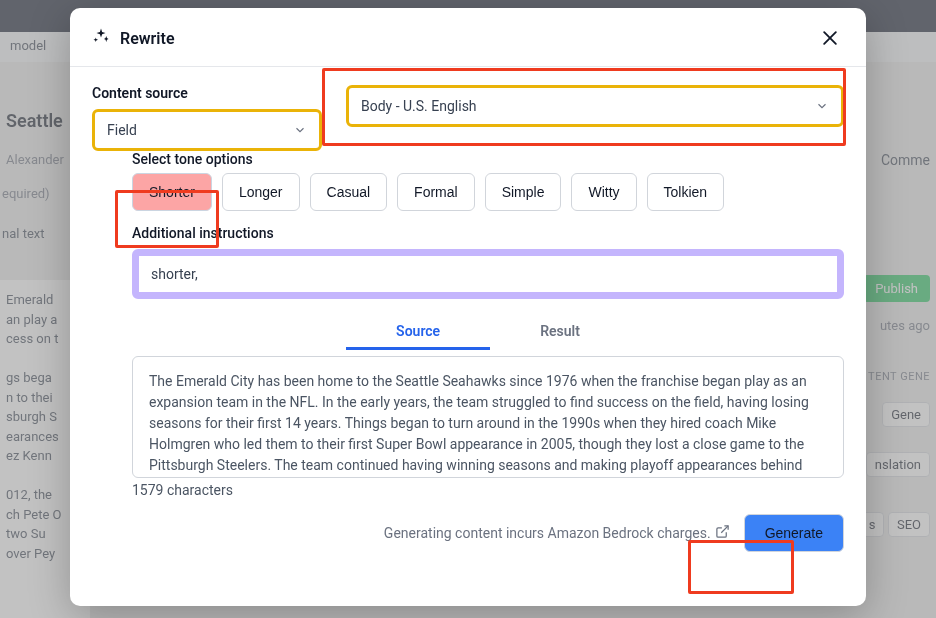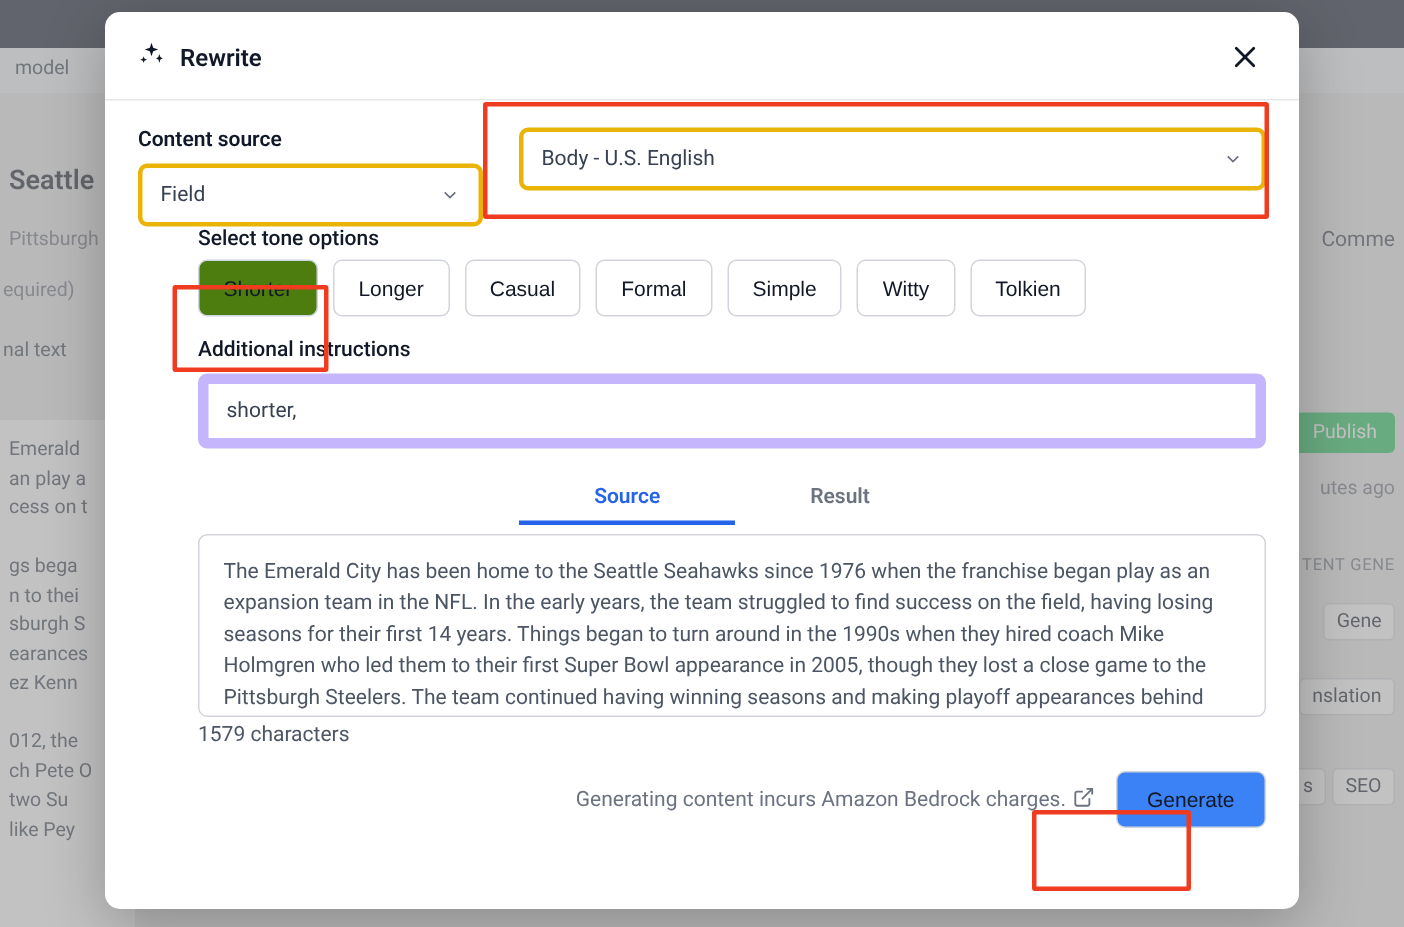--- a/index.html
+++ b/index.html
@@ -103,21 +103,21 @@
   }
   .indent { padding-left:40px; }
   .tone-row { display:flex; gap:10px; flex-wrap:wrap; margin-top:6px; }
   .tone-btn {
     border:1px solid #d1d5db; border-radius:6px;
     padding:10px 16px;
     background:#fff; cursor:pointer;
     font-size:14px; color:#111827;
   }
   .tone-btn.selected {
-    background:#4d7c0f;
+    background:#fca5a5;
     border-color:#cbd5e1;
   }
   .text-input {
     width:100%;
     border:7px solid #c4b5fd; border-radius:6px;
     padding:10px 12px;
     font-size:14px; color:#374151;
     font-family:inherit;
     outline:none;
   }
@@ -150,38 +150,38 @@
   }
   .section { margin-bottom:14px; }
 </style>
 </head>
 <body>
 
 <div class="bg">
   <div class="bg-topbar"></div>
   <div class="bg-sub"><span>model</span></div>
   <div style="position:absolute; top:110px; left:6px; font-size:18px; font-weight:600;">Seattle</div>
-  <div style="position:absolute; top:152px; left:6px; color:#6b7280; font-size:13px;">Pittsburgh</div>
+  <div style="position:absolute; top:152px; left:6px; color:#6b7280; font-size:13px;">Alexander</div>
   <div style="position:absolute; top:186px; left:2px; color:#6b7280; font-size:13px;">equired)</div>
   <div style="position:absolute; top:226px; left:2px; color:#374151; font-size:13px;">nal text</div>
   <div class="bg-left" style="top:280px;">
     <div>Emerald</div>
     <div>an play a</div>
     <div>cess on t</div>
     <br>
     <div>gs bega</div>
     <div>n to thei</div>
     <div>sburgh S</div>
     <div>earances</div>
     <div>ez Kenn</div>
     <br>
     <div>012, the</div>
     <div>ch Pete O</div>
     <div>two Su</div>
-    <div>like Pey</div>
+    <div>over Pey</div>
   </div>
   <div class="bg-commen">Comme</div>
   <div class="bg-publish">Publish</div>
   <div style="position:absolute; right:6px; top:318px; font-size:13px; color:#6b7280;">utes ago</div>
   <div style="position:absolute; right:6px; top:370px; font-size:11px; color:#6b7280; letter-spacing:0.5px;">TENT GENE</div>
   <div style="position:absolute; right:6px; top:400px;">
     <span class="bg-btn">Gene</span>
   </div>
   <div style="position:absolute; right:6px; top:450px;">
     <span class="bg-btn">nslation</span>

